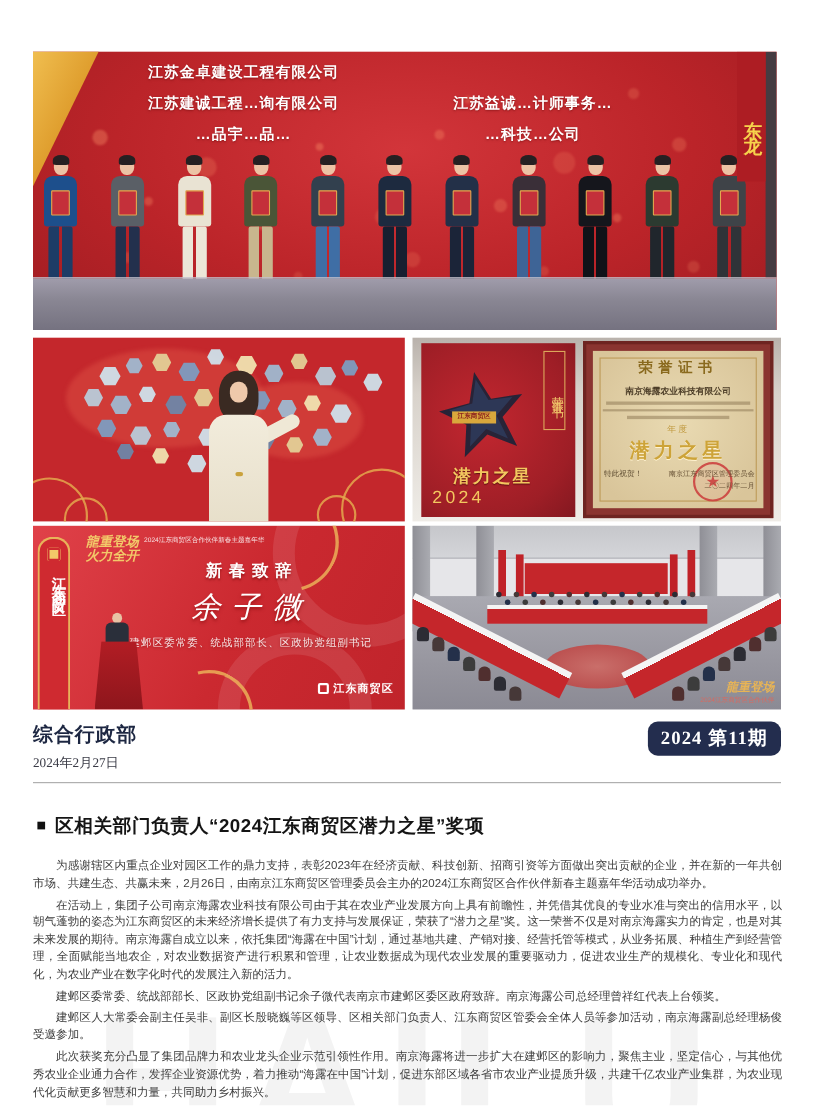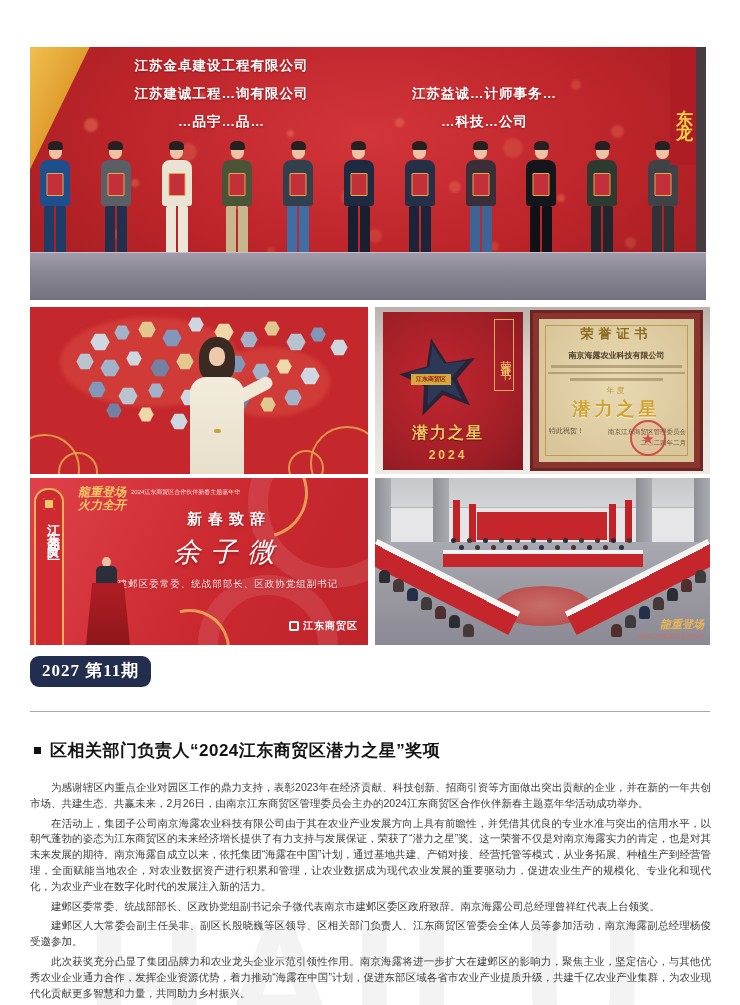--- a/index.html
+++ b/index.html
@@ -68,22 +68,22 @@
   .cert-cover { position:absolute; left:8px; top:5px; width:140px; height:158px;
     background:radial-gradient(ellipse at 40% 45%, #c32730 0,#9e1e26 70%,#831820 100%); }
   .cover-title { position:absolute; right:9px; top:7px; width:20px; height:72px; border:1px solid #dca75b;
     color:#f0c469; font-size:11px; writing-mode:vertical-rl; text-orientation:upright;
     text-align:center; padding-top:3px; letter-spacing:3px; font-family:"Liberation Serif","DejaVu Serif",serif; }
   .cover-star { position:absolute; left:14px; top:22px; width:84px; height:84px; transform:rotate(-12deg); }
   .cover-logo { position:absolute; left:28px; top:62px; width:40px; height:11px; background:#d9a83c;
     color:#8a1d1d; font-size:6px; font-weight:bold; text-align:center; line-height:11px; }
   .cover-award { position:absolute; left:10px; bottom:26px; width:110px; text-align:center;
     color:#f3c75f; font-weight:bold; font-size:16px; letter-spacing:2px; text-shadow:0 1px 1px #5e0e12; }
-  .cover-year { position:absolute; left:10px; bottom:8px; width:110px; text-align:center;
-    color:#f3c75f; font-weight:bold; font-size:12px; letter-spacing:3px; }
+  .cover-year { position:absolute; left:10px; bottom:8px; width:110px; text-align:left;
+    color:#f3c75f; font-weight:normal; font-size:16px; letter-spacing:3px; }
   .cert-frame { position:absolute; left:155px; top:3px; width:173px; height:161px;
     background:#8a3430; border:3px solid #6e2421; }
   .cert-paper { position:absolute; inset:6px; background:radial-gradient(ellipse at 50% 45%, #e9dab2 0,#d9c59a 80%); }
   .cert-inner { position:absolute; inset:6px; border:1px solid #bd9a58; }
   .cert-title { text-align:center; margin-top:6px; color:#8a6a1e; font-weight:bold; font-size:13px;
     letter-spacing:5px; font-family:"Liberation Serif","DejaVu Serif",serif; }
   .cert-company { text-align:center; margin-top:7px; color:#4d3e28; font-weight:bold; font-size:8px; }
   .cert-bar { height:2.5px; background:#8a7450; opacity:.5; margin:4px auto 0; }
   .cert-grade { text-align:center; margin-top:4px; color:#c09a40; font-size:8px; letter-spacing:2px; }
   .cert-award { text-align:center; margin-top:1px; color:#cda338; font-weight:bold; font-size:18px;
@@ -464,21 +464,25 @@
         <div class="sitter" style="right: 74px; top: 45px; background: rgb(60, 60, 60);"></div>
         <div class="sitter" style="right: 88px; top: 54px; background: rgb(80, 47, 47);"></div>
       </div>
     <div class="mt-mark">
       <span class="mt-mark-main">龍重登场</span>
       <span class="mt-mark-sub">2024江东商贸区合作伙伴</span>
     </div>
   </div>
 
   <div id="meta">
-    <div class="issue-badge">2027 第11期</div>
+    <div>
+      <div class="dept">综合行政部</div>
+      <div class="date">2024年2月27日</div>
+    </div>
+    <div class="issue-badge">2024 第11期</div>
   </div>
   <div class="divider"></div>
 
   <div class="headline"><span class="bullet"></span><span>区相关部门负责人“2024江东商贸区潜力之星”奖项</span></div>
 
   <div class="watermark">HAILU</div>
 
   <div id="body-text">
     <p>为感谢辖区内重点企业对园区工作的鼎力支持，表彰2023年在经济贡献、科技创新、招商引资等方面做出突出贡献的企业，并在新的一年共创市场、共建生态、共赢未来，2月26日，由南京江东商贸区管理委员会主办的2024江东商贸区合作伙伴新春主题嘉年华活动成功举办。</p>
     <p>在活动上，集团子公司南京海露农业科技有限公司由于其在农业产业发展方向上具有前瞻性，并凭借其优良的专业水准与突出的信用水平，以朝气蓬勃的姿态为江东商贸区的未来经济增长提供了有力支持与发展保证，荣获了“潜力之星”奖。这一荣誉不仅是对南京海露实力的肯定，也是对其未来发展的期待。南京海露自成立以来，依托集团“海露在中国”计划，通过基地共建、产销对接、经营托管等模式，从业务拓展、种植生产到经营管理，全面赋能当地农企，对农业数据资产进行积累和管理，让农业数据成为现代农业发展的重要驱动力，促进农业生产的规模化、专业化和现代化，为农业产业在数字化时代的发展注入新的活力。</p>

